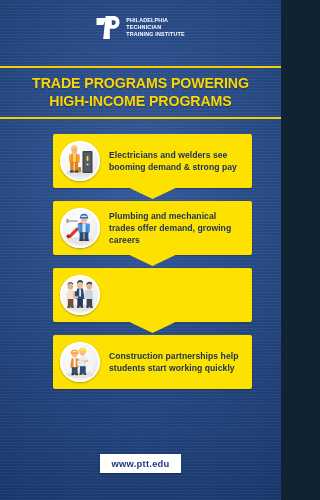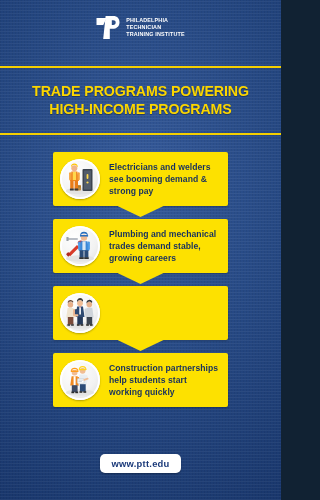--- a/index.html
+++ b/index.html
@@ -77,36 +77,36 @@
   .rule {
     height: 2px;
     background: #f5d000;
     width: 100%;
   }
   .title-inner {
     padding: 7px 6px 7px;
     text-align: center;
   }
   .title-inner h1 {
-    margin: 8px;
+    margin: 0;
     color: #fbd600;
     font-size: 14.2px;
     font-weight: bold;
     line-height: 1.24;
     letter-spacing: -0.1px;
     text-shadow: 0 1px 1px rgba(0,0,0,.33);
   }
   .title-inner h1 span { display: block; }
 
   
   .cards {
     position: absolute;
-    top: 152px;
+    top: 134px;
     left: 53px;
-    width: 175px;
+    width: 199px;
     z-index: 3;
   }
   .card-wrap {
     position: relative;
     margin-bottom: 13px;
   }
   .card-wrap:last-child { margin-bottom: 16px; }
   .card {
     position: relative;
     background: #fde100;
@@ -169,21 +169,21 @@
     justify-content: center;
     z-index: 3;
   }
   .url-pill {
     background: #ffffff;
     color: #1b3a7a;
     font-size: 9.4px;
     font-weight: bold;
     letter-spacing: .25px;
     padding: 4px 11px 4.5px;
-    border-radius: 5px;
+    border-radius: 0;
     box-shadow: 0 1px 2px rgba(0,0,0,.3);
   }
 </style>
 </head>
 <body>
 
 <div class="poster">
 
   <div class="logo-row">
     <span class="logo-mark">
@@ -262,21 +262,21 @@
             <path d="M20.6 15.2 h6.8 l1.9 9.6 h-10.6 z" fill="#3a86d6"></path>
             <rect x="19.6" y="24.2" width="4" height="7.6" fill="#2c4b77"></rect>
             <rect x="24.4" y="24.2" width="4" height="7.6" fill="#2c4b77"></rect>
             <rect x="19.2" y="31.2" width="4.6" height="1.9" rx="0.5" fill="#333"></rect>
             <rect x="24.2" y="31.2" width="4.6" height="1.9" rx="0.5" fill="#333"></rect>
             <rect x="18.1" y="15.6" width="2.3" height="8.4" rx="1" fill="#4e9ae6"></rect>
             <rect x="27.6" y="15.6" width="2.3" height="8.4" rx="1" fill="#4e9ae6"></rect>
             <rect x="22.4" y="15.4" width="3.2" height="8.6" fill="#d9e6f2"></rect>
           </svg>
         </span>
-        <span class="card-text">Plumbing and mechanical trades demand stable, growing careers</span>
+        <span class="card-text">Plumbing and mechanical trades offer demand, growing careers</span>
       </div>
       <span class="notch">
           <i></i>
         </span>
     </div>
 
     <div class="card-wrap">
       <div class="card">
         <span class="card-icon">
           <svg viewBox="0 0 40 40" width="40" height="40" aria-hidden="true">

